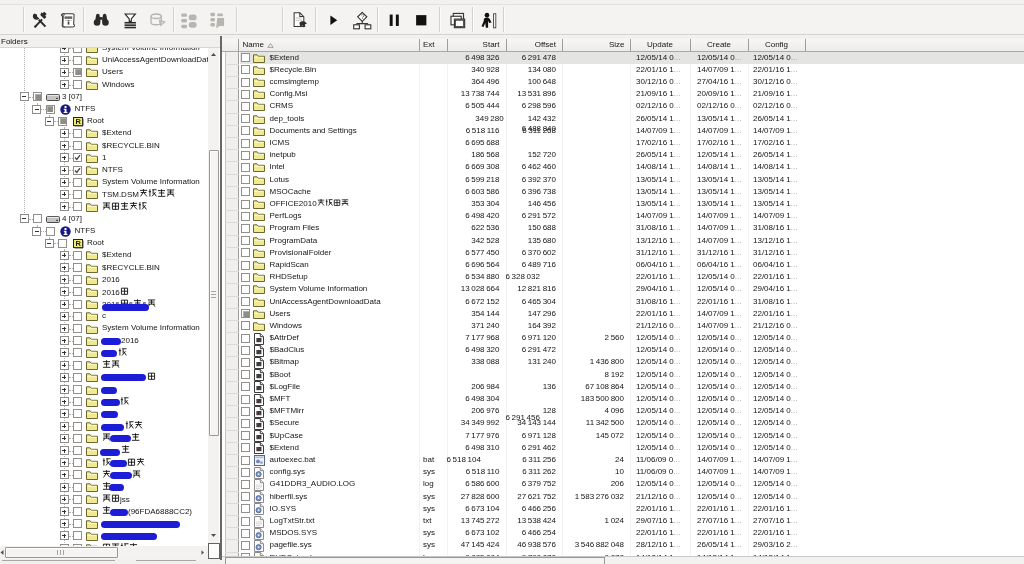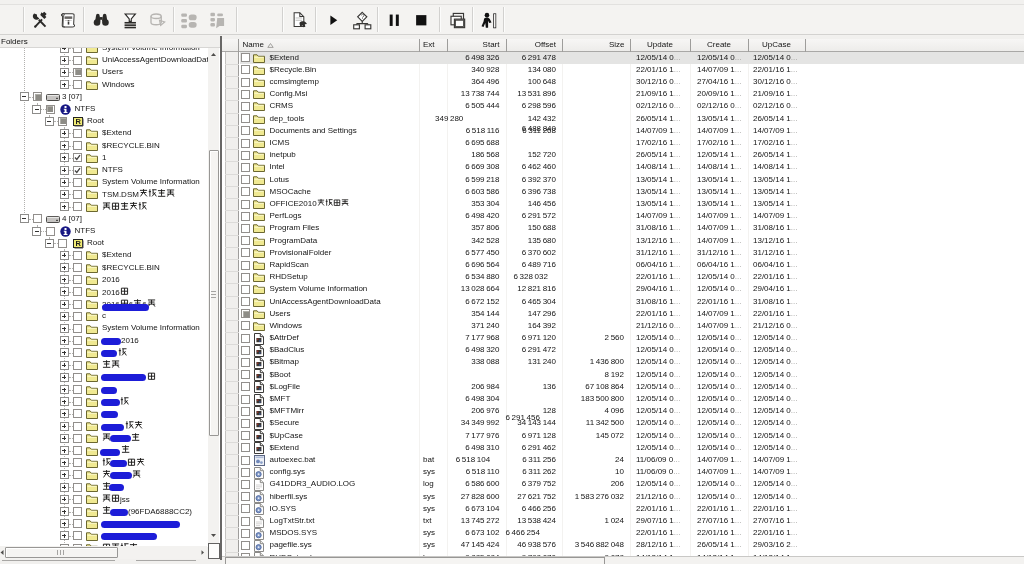--- a/index.html
+++ b/index.html
@@ -810,21 +810,21 @@
 <div class="ab t8" style="left:20.5px;top:3px;height:12.6px;line-height:12.6px">Name</div>
 <svg class="ab" style="left:45px;top:7px" width="7" height="5" viewBox="0 0 7 5">
       <path d="M3.5 0.5 L6.2 4.4 H0.8 Z" fill="none" stroke="#9a9996" stroke-width="0.9"></path>
     </svg>
 <div class="ab t8" style="left:201px;top:3px;height:12.6px;line-height:12.6px">Ext</div>
 <div class="ab t8" style="left:224.5px;top:3px;width:53.0px;height:12.6px;line-height:12.6px;text-align:right">Start</div>
 <div class="ab t8" style="left:283.5px;top:3px;width:50.5px;height:12.6px;line-height:12.6px;text-align:right">Offset</div>
 <div class="ab t8" style="left:340px;top:3px;width:62.5px;height:12.6px;line-height:12.6px;text-align:right">Size</div>
 <div class="ab t8" style="left:408px;top:3px;width:60px;height:12.6px;line-height:12.6px;text-align:center">Update</div>
 <div class="ab t8" style="left:468px;top:3px;width:58px;height:12.6px;line-height:12.6px;text-align:center">Create</div>
-<div class="ab t8" style="left:526px;top:3px;width:57px;height:12.6px;line-height:12.6px;text-align:center">UpCase</div>
+<div class="ab t8" style="left:526px;top:3px;width:57px;height:12.6px;line-height:12.6px;text-align:center">Config</div>
 <div class="ab" style="left:197px;top:15.600000000000001px;width:1px;height:512.4px;background:#f3f2f0"></div>
 <div class="ab" style="left:224.5px;top:15.600000000000001px;width:1px;height:512.4px;background:#f3f2f0"></div>
 <div class="ab" style="left:283.5px;top:15.600000000000001px;width:1px;height:512.4px;background:#f3f2f0"></div>
 <div class="ab" style="left:340px;top:15.600000000000001px;width:1px;height:512.4px;background:#f3f2f0"></div>
 <div class="ab" style="left:408px;top:15.600000000000001px;width:1px;height:512.4px;background:#f3f2f0"></div>
 <div class="ab" style="left:468px;top:15.600000000000001px;width:1px;height:512.4px;background:#f3f2f0"></div>
 <div class="ab" style="left:526px;top:15.600000000000001px;width:1px;height:512.4px;background:#f3f2f0"></div>
 <div class="ab" style="left:17.5px;top:15.600000000000001px;width:784.5px;height:12.195px;background:#e4e4e3"></div>
 <div class="ckb" style="left:19px;top:17.1975px"></div>
 <svg class="ab" style="left:31px;top:16.6975px" width="12" height="10" viewBox="0 0 12 10">
@@ -880,21 +880,21 @@
 <div class="ab t8" style="left:283.5px;top:64.38px;width:50.5px;height:12.195px;text-align:right">6 298 596</div>
 <div class="ab t8" style="left:414px;top:64.38px;height:12.195px">02/12/16 0<span class="dots">...</span></div>
 <div class="ab t8" style="left:475px;top:64.38px;height:12.195px">02/12/16 0<span class="dots">...</span></div>
 <div class="ab t8" style="left:531px;top:64.38px;height:12.195px">02/12/16 0<span class="dots">...</span></div>
 <div class="ckb" style="left:19px;top:78.1725px"></div>
 <svg class="ab" style="left:31px;top:77.6725px" width="12" height="10" viewBox="0 0 12 10">
 <path d="M0.5 9.5 V1.8 H4.1 L5.3 3.3 H11.5 V9.5 Z" fill="#f0e992" stroke="#6b6730"></path>
 <path d="M1.4 4.3 H10.6" stroke="#fbf8cb"></path>
     </svg>
 <div class="ab t8" style="left:47.5px;top:76.575px;height:12.195px">dep_tools</div>
-<div class="ab t8" style="left:213px;top:76.575px;width:53.0px;height:12.195px;text-align:left">349 280</div>
+<div class="ab t8" style="left:241px;top:76.575px;width:53.0px;height:12.195px;text-align:center">349 280</div>
 <div class="ab t8" style="left:283.5px;top:76.575px;width:50.5px;height:12.195px;text-align:right">142 432</div>
 <div class="ab t8" style="left:414px;top:76.575px;height:12.195px">26/05/14 1<span class="dots">...</span></div>
 <div class="ab t8" style="left:475px;top:76.575px;height:12.195px">13/05/14 1<span class="dots">...</span></div>
 <div class="ab t8" style="left:531px;top:76.575px;height:12.195px">26/05/14 1<span class="dots">...</span></div>
 <div class="ckb" style="left:19px;top:90.3675px"></div>
 <svg class="ab" style="left:31px;top:89.8675px" width="12" height="10" viewBox="0 0 12 10">
 <path d="M0.5 9.5 V1.8 H4.1 L5.3 3.3 H11.5 V9.5 Z" fill="#f0e992" stroke="#6b6730"></path>
 <path d="M1.4 4.3 H10.6" stroke="#fbf8cb"></path>
     </svg>
 <div class="ab t8" style="left:47.5px;top:88.77000000000001px;height:12.195px">Documents and Settings</div>
@@ -987,21 +987,21 @@
 <div class="ab t8" style="left:283.5px;top:174.135px;width:50.5px;height:12.195px;text-align:right">6 291 572</div>
 <div class="ab t8" style="left:414px;top:174.135px;height:12.195px">14/07/09 1<span class="dots">...</span></div>
 <div class="ab t8" style="left:475px;top:174.135px;height:12.195px">14/07/09 1<span class="dots">...</span></div>
 <div class="ab t8" style="left:531px;top:174.135px;height:12.195px">14/07/09 1<span class="dots">...</span></div>
 <div class="ckb" style="left:19px;top:187.9275px"></div>
 <svg class="ab" style="left:31px;top:187.4275px" width="12" height="10" viewBox="0 0 12 10">
 <path d="M0.5 9.5 V1.8 H4.1 L5.3 3.3 H11.5 V9.5 Z" fill="#f0e992" stroke="#6b6730"></path>
 <path d="M1.4 4.3 H10.6" stroke="#fbf8cb"></path>
     </svg>
 <div class="ab t8" style="left:47.5px;top:186.33px;height:12.195px">Program Files</div>
-<div class="ab t8" style="left:224.5px;top:186.33px;width:53.0px;height:12.195px;text-align:right">357 806</div>
+<div class="ab t8" style="left:224.5px;top:186.33px;width:53.0px;height:12.195px;text-align:right">622 536</div>
 <div class="ab t8" style="left:283.5px;top:186.33px;width:50.5px;height:12.195px;text-align:right">150 688</div>
 <div class="ab t8" style="left:414px;top:186.33px;height:12.195px">31/08/16 1<span class="dots">...</span></div>
 <div class="ab t8" style="left:475px;top:186.33px;height:12.195px">14/07/09 1<span class="dots">...</span></div>
 <div class="ab t8" style="left:531px;top:186.33px;height:12.195px">31/08/16 1<span class="dots">...</span></div>
 <div class="ckb" style="left:19px;top:200.1225px"></div>
 <svg class="ab" style="left:31px;top:199.6225px" width="12" height="10" viewBox="0 0 12 10">
 <path d="M0.5 9.5 V1.8 H4.1 L5.3 3.3 H11.5 V9.5 Z" fill="#f0e992" stroke="#6b6730"></path>
 <path d="M1.4 4.3 H10.6" stroke="#fbf8cb"></path>
     </svg>
 <div class="ab t8" style="left:47.5px;top:198.525px;height:12.195px">ProgramData</div>
@@ -1032,21 +1032,21 @@
 <div class="ab t8" style="left:414px;top:222.915px;height:12.195px">06/04/16 1<span class="dots">...</span></div>
 <div class="ab t8" style="left:475px;top:222.915px;height:12.195px">06/04/16 1<span class="dots">...</span></div>
 <div class="ab t8" style="left:531px;top:222.915px;height:12.195px">06/04/16 1<span class="dots">...</span></div>
 <div class="ckb" style="left:19px;top:236.70749999999998px"></div>
 <svg class="ab" style="left:31px;top:236.20749999999998px" width="12" height="10" viewBox="0 0 12 10">
 <path d="M0.5 9.5 V1.8 H4.1 L5.3 3.3 H11.5 V9.5 Z" fill="#f0e992" stroke="#6b6730"></path>
 <path d="M1.4 4.3 H10.6" stroke="#fbf8cb"></path>
     </svg>
 <div class="ab t8" style="left:47.5px;top:235.10999999999999px;height:12.195px">RHDSetup</div>
 <div class="ab t8" style="left:224.5px;top:235.10999999999999px;width:53.0px;height:12.195px;text-align:right">6 534 880</div>
-<div class="ab t8" style="left:283.5px;top:235.10999999999999px;width:50.5px;height:12.195px;text-align:center">6 328 032</div>
+<div class="ab t8" style="left:283.5px;top:235.10999999999999px;width:50.5px;height:12.195px;text-align:left">6 328 032</div>
 <div class="ab t8" style="left:414px;top:235.10999999999999px;height:12.195px">22/01/16 1<span class="dots">...</span></div>
 <div class="ab t8" style="left:475px;top:235.10999999999999px;height:12.195px">12/05/14 0<span class="dots">...</span></div>
 <div class="ab t8" style="left:531px;top:235.10999999999999px;height:12.195px">22/01/16 1<span class="dots">...</span></div>
 <div class="ckb" style="left:19px;top:248.9025px"></div>
 <svg class="ab" style="left:31px;top:248.4025px" width="12" height="10" viewBox="0 0 12 10">
 <path d="M0.5 9.5 V1.8 H4.1 L5.3 3.3 H11.5 V9.5 Z" fill="#f0e992" stroke="#6b6730"></path>
 <path d="M1.4 4.3 H10.6" stroke="#fbf8cb"></path>
     </svg>
 <div class="ab t8" style="left:47.5px;top:247.305px;height:12.195px">System Volume Information</div>
 <div class="ab t8" style="left:224.5px;top:247.305px;width:53.0px;height:12.195px;text-align:right">13 028 664</div>
@@ -1237,21 +1237,21 @@
 <div class="ab t8" style="left:531px;top:405.84000000000003px;height:12.195px">12/05/14 0<span class="dots">...</span></div>
 <div class="ckb" style="left:19px;top:419.63250000000005px"></div>
 <svg class="ab" style="left:31.5px;top:418.63250000000005px" width="11" height="11" viewBox="0 0 11 11">
 <rect x="0.5" y="0.5" width="10" height="10" fill="#eef1f7" stroke="#5c6784"></rect>
 <rect x="1.5" y="1.5" width="8" height="1.6" fill="#aebcd8"></rect>
 <circle cx="4" cy="6.4" r="1.9" fill="#6e87ba"></circle>
       <circle cx="7.4" cy="7.6" r="1.4" fill="#8ba0c8"></circle>
     </svg>
 <div class="ab t8" style="left:47.5px;top:418.035px;height:12.195px">autoexec.bat</div>
 <div class="ab t8" style="left:201px;top:418.035px;height:12.195px">bat</div>
-<div class="ab t8" style="left:224.5px;top:418.035px;width:53.0px;height:12.195px;text-align:center">6 518 104</div>
+<div class="ab t8" style="left:224.5px;top:418.035px;width:53.0px;height:12.195px;text-align:left">6 518 104</div>
 <div class="ab t8" style="left:283.5px;top:418.035px;width:50.5px;height:12.195px;text-align:right">6 311 256</div>
 <div class="ab t8" style="left:340px;top:418.035px;width:62px;height:12.195px;text-align:right">24</div>
 <div class="ab t8" style="left:414px;top:418.035px;height:12.195px">11/06/09 0<span class="dots">...</span></div>
 <div class="ab t8" style="left:475px;top:418.035px;height:12.195px">14/07/09 1<span class="dots">...</span></div>
 <div class="ab t8" style="left:531px;top:418.035px;height:12.195px">14/07/09 1<span class="dots">...</span></div>
 <div class="ckb" style="left:19px;top:431.82750000000004px"></div>
 <svg class="ab" style="left:32px;top:430.82750000000004px" width="10" height="12" viewBox="0 0 10 12">
 <path d="M0.5 0.5 H6.3 L9.5 3.7 V11.5 H0.5 Z" fill="#fdfdfd" stroke="#8b8a88"></path>
 <path d="M6.3 0.5 V3.7 H9.5" fill="#eceBE9" stroke="#8b8a88"></path>
 <circle cx="4.6" cy="7.2" r="2.6" fill="#7e97c6" stroke="#49629c" stroke-width="0.8"></circle>
@@ -1325,21 +1325,21 @@
 <div class="ckb" style="left:19px;top:492.80250000000007px"></div>
 <svg class="ab" style="left:32px;top:491.80250000000007px" width="10" height="12" viewBox="0 0 10 12">
 <path d="M0.5 0.5 H6.3 L9.5 3.7 V11.5 H0.5 Z" fill="#fdfdfd" stroke="#8b8a88"></path>
 <path d="M6.3 0.5 V3.7 H9.5" fill="#eceBE9" stroke="#8b8a88"></path>
 <circle cx="4.6" cy="7.2" r="2.6" fill="#7e97c6" stroke="#49629c" stroke-width="0.8"></circle>
 <circle cx="4.6" cy="7.2" r="0.9" fill="#e8ecf4"></circle>
     </svg>
 <div class="ab t8" style="left:47.5px;top:491.20500000000004px;height:12.195px">MSDOS.SYS</div>
 <div class="ab t8" style="left:201px;top:491.20500000000004px;height:12.195px">sys</div>
 <div class="ab t8" style="left:224.5px;top:491.20500000000004px;width:53.0px;height:12.195px;text-align:right">6 673 102</div>
-<div class="ab t8" style="left:283.5px;top:491.20500000000004px;width:50.5px;height:12.195px;text-align:left">6 466 254</div>
+<div class="ab t8" style="left:283.5px;top:491.20500000000004px;width:50.5px;height:12.195px;text-align:right">6 466 254</div>
 <div class="ab t8" style="left:414px;top:491.20500000000004px;height:12.195px">22/01/16 1<span class="dots">...</span></div>
 <div class="ab t8" style="left:475px;top:491.20500000000004px;height:12.195px">22/01/16 1<span class="dots">...</span></div>
 <div class="ab t8" style="left:531px;top:491.20500000000004px;height:12.195px">22/01/16 1<span class="dots">...</span></div>
 <div class="ckb" style="left:19px;top:504.99750000000006px"></div>
 <svg class="ab" style="left:32px;top:503.99750000000006px" width="10" height="12" viewBox="0 0 10 12">
 <path d="M0.5 0.5 H6.3 L9.5 3.7 V11.5 H0.5 Z" fill="#fdfdfd" stroke="#8b8a88"></path>
 <path d="M6.3 0.5 V3.7 H9.5" fill="#eceBE9" stroke="#8b8a88"></path>
 <circle cx="4.6" cy="7.2" r="2.6" fill="#7e97c6" stroke="#49629c" stroke-width="0.8"></circle>
 <circle cx="4.6" cy="7.2" r="0.9" fill="#e8ecf4"></circle>
     </svg>

